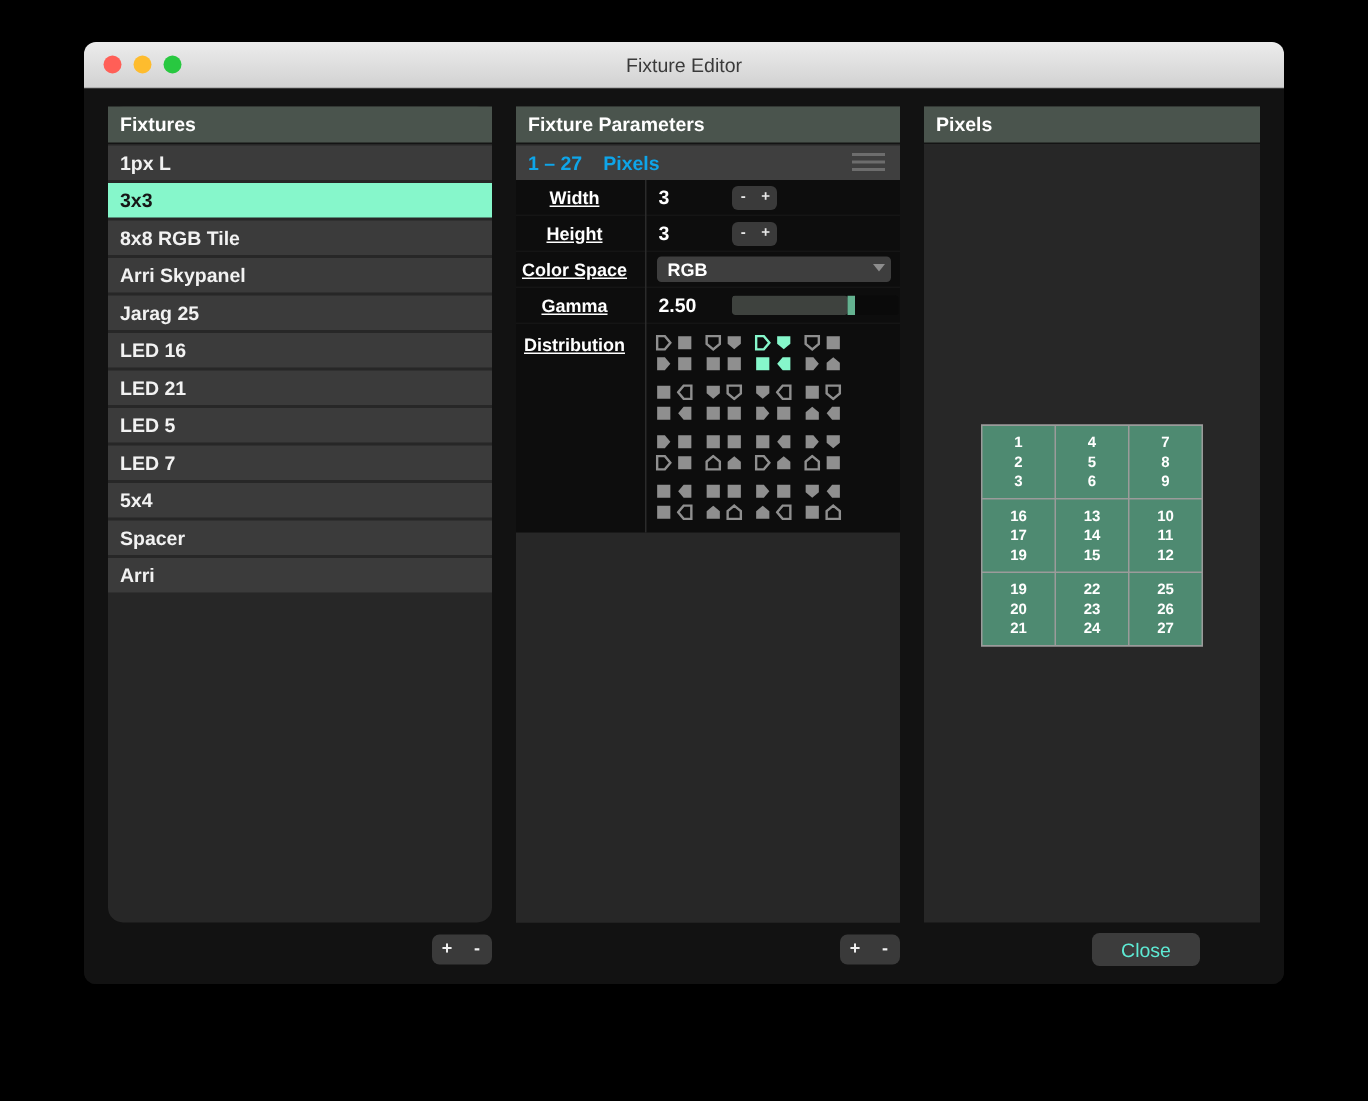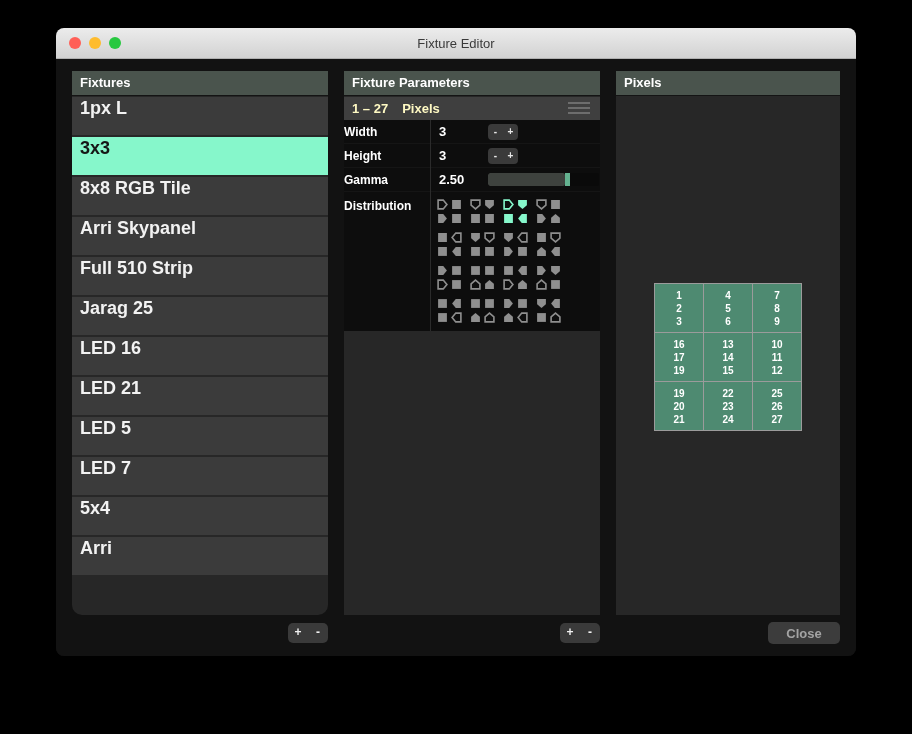--- a/index.html
+++ b/index.html
@@ -10,33 +10,33 @@
   .traffic{position:absolute;left:13px;top:9px;display:flex;gap:8px;}
   .light{width:12px;height:12px;border-radius:50%;display:inline-block;}
   .content{position:relative;width:800px;height:597px;background:#121212;}
   .panel{position:absolute;top:12px;height:544px;background:#272727;}
   .panel-header{height:24px;background:#4a544d;border-bottom:1px solid #141414;color:#fff;font-weight:bold;font-size:13px;line-height:24px;padding-left:8px;}
   .panel.fixtures{left:16px;width:256px;border-radius:10px;}
   .panel.params{left:288px;width:256px;}
   .panel.pixels{left:560px;width:224px;}
   
   .list{margin-top:1px;}
-  .list-row{height:38px;line-height:23px;background:#3b3b3b;color:#f2f2f2;font-size:18px;font-weight:bold;padding-left:8px;margin-bottom:2px;cursor:default;}
+  .list-row{height:23px;line-height:23px;background:#3b3b3b;color:#f2f2f2;font-size:13px;font-weight:bold;padding-left:8px;margin-bottom:2px;cursor:default;}
   .list-row.selected{background:#86f7cb;color:#161616;}
   
-  .element-row{height:23px;margin-top:1px;background:#3f3f3f;display:flex;align-items:center;position:relative;color:#fef9c3;font-size:13px;font-weight:bold;}
+  .element-row{height:23px;margin-top:1px;background:#3f3f3f;display:flex;align-items:center;position:relative;color:#0ea5e9;font-size:13px;font-weight:bold;}
   .element-row .range{padding-left:8px;}
   .element-row .etype{padding-left:14px;}
   .hamburger{position:absolute;right:10px;top:5px;width:22px;}
   .hamburger i{display:block;height:2px;background:#6d6d6d;margin-bottom:3px;}
   .rows{background:#0d0d0d;position:relative;}
   .rows:before{content:"";position:absolute;left:86px;top:0;bottom:0;width:1px;background:#2b2b2b;}
   .frow{display:flex;align-items:center;height:23px;border-bottom:1px solid #151515;}
   .frow.tall{height:139px;align-items:flex-start;border-bottom:none;}
-  .flabel{width:78px;padding-right:8px;text-align:left;color:#fff;font-size:12px;font-weight:bold;flex:none;}
+  .flabel{width:78px;padding-right:8px;text-align:center;color:#fff;font-size:12px;font-weight:bold;flex:none;text-decoration:underline;}
   .frow.tall .flabel{margin-top:7px;}
   .fctrl{flex:1;display:flex;align-items:center;padding-left:9px;position:relative;}
   .fvalue{color:#fff;font-size:13px;font-weight:bold;width:40px;}
   .stepper{width:30px;height:16px;background:#3a3a3a;border-radius:4px;display:flex;margin-left:9px;}
   .stepper span{flex:1;color:#e8e8e8;font-size:10px;font-weight:bold;text-align:center;line-height:16px;cursor:default;}
   .dropdown{width:156px;height:17px;background:#3e3e3e;border-radius:3px;display:flex;align-items:center;position:relative;margin-left:-1px;}
   .dropdown .dval{color:#fff;font-size:12px;font-weight:bold;padding-left:7px;}
   .dropdown .caret{position:absolute;right:4px;top:5px;width:0;height:0;border-left:4px solid transparent;border-right:4px solid transparent;border-top:5px solid #8d8d8d;}
   .slider{width:111px;height:13px;background:#0a0a0a;border-radius:2px;position:relative;margin-left:9px;overflow:hidden;}
   .slider .fill{position:absolute;left:0;top:0;bottom:0;background:#3e423e;border-radius:2px;}
@@ -47,21 +47,21 @@
   
   .pixels-body{height:519px;display:block;}
   .pixel-grid{display:grid;grid-template-columns:repeat(3,48px);grid-auto-rows:48px;gap:1px;background:#9b9b9b;border:1px solid #9b9b9b;width:146px;margin:187px auto 0;}
   .pixel-cell{background:#4e8a71;display:flex;flex-direction:column;align-items:center;justify-content:center;}
   .pixel-cell span{color:#fff;font-size:10px;font-weight:bold;line-height:13px;}
   
   .btn-group{position:absolute;width:40px;height:20px;background:#3a3a3a;border-radius:5px;display:flex;top:564px;}
   .btn-group span{flex:1;text-align:center;color:#f0f0f0;font-size:12px;font-weight:bold;line-height:19px;cursor:default;}
   #fixtures-btns{left:232px;}
   #params-btns{left:504px;}
-  .close-btn{position:absolute;left:712px;top:563px;width:72px;height:22px;background:#3c3c3c;border:none;border-radius:5px;color:#a3a3a3;font-size:13px;font-weight:bold;font-family:"Liberation Sans",sans-serif;cursor:default;}
+  .close-btn{position:absolute;left:672px;top:563px;width:72px;height:22px;background:#3c3c3c;border:none;border-radius:5px;color:#5eead4;font-size:13px;font-weight:normal;font-family:"Liberation Sans",sans-serif;cursor:default;}
 </style>
 </head>
 <body>
 
 <div class="window">
   <div class="titlebar">
     <div class="traffic">
       <span class="light" style="background:#ff5f57"></span>
       <span class="light" style="background:#febc2e"></span>
       <span class="light" style="background:#28c840"></span>
@@ -71,27 +71,27 @@
 
   <div class="content">
 
     <section class="panel fixtures">
       <div class="panel-header">Fixtures</div>
       <div class="list" id="fixtures-list">
           <div class="list-row">1px L</div>
           <div class="list-row selected">3x3</div>
           <div class="list-row">8x8 RGB Tile</div>
           <div class="list-row">Arri Skypanel</div>
-          <div class="list-row">Full 510 Strip</div>
           <div class="list-row">Jarag 25</div>
           <div class="list-row">LED 16</div>
           <div class="list-row">LED 21</div>
           <div class="list-row">LED 5</div>
           <div class="list-row">LED 7</div>
           <div class="list-row">5x4</div>
+          <div class="list-row">Spacer</div>
           <div class="list-row">Arri</div>
         </div>
     </section>
 
     <section class="panel params">
       <div class="panel-header">Fixture Parameters</div>
       <div class="element-row">
         <span class="range">1 – 27</span>
         <span class="etype">Pixels</span>
         <span class="hamburger">
@@ -115,20 +115,29 @@
           <div class="flabel">Height</div>
           <div class="fctrl">
             <span class="fvalue">3</span>
             <span class="stepper">
               <span>-</span>
               <span>+</span>
             </span>
           </div>
         </div>
         <div class="frow">
+          <div class="flabel">Color Space</div>
+          <div class="fctrl">
+            <span class="dropdown">
+              <span class="dval">RGB</span>
+              <span class="caret"></span>
+            </span>
+          </div>
+        </div>
+        <div class="frow">
           <div class="flabel">Gamma</div>
           <div class="fctrl">
             <span class="fvalue">2.50</span>
             <span class="slider" id="gamma-slider">
               <span class="fill" id="gamma-fill" style="width: 69%;"></span>
               <span class="handle" id="gamma-handle" style="left: 69%;"></span>
             </span>
           </div>
         </div>
         <div class="frow tall">

